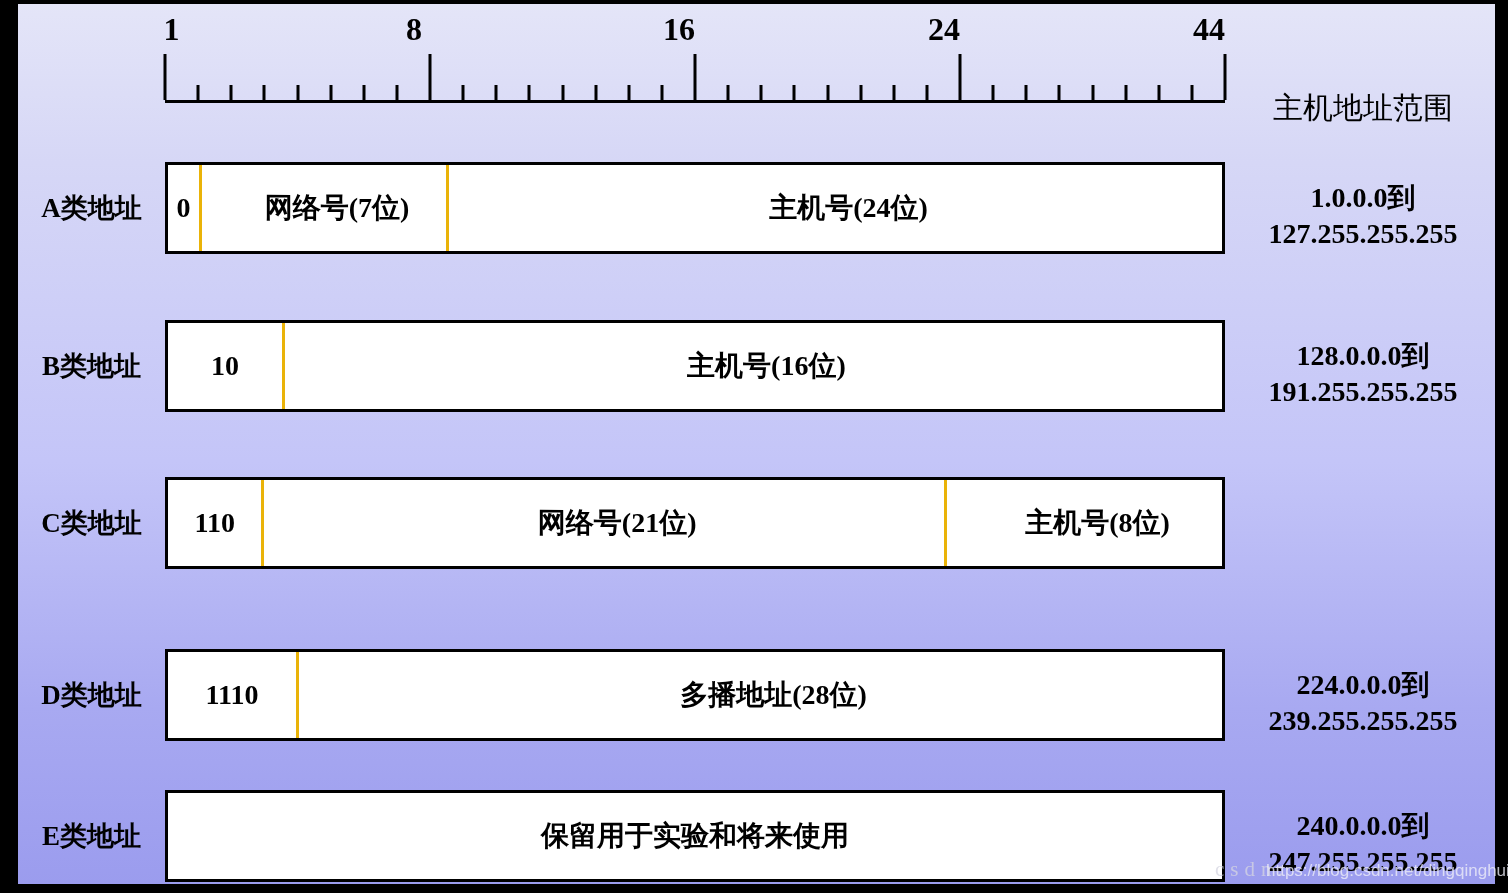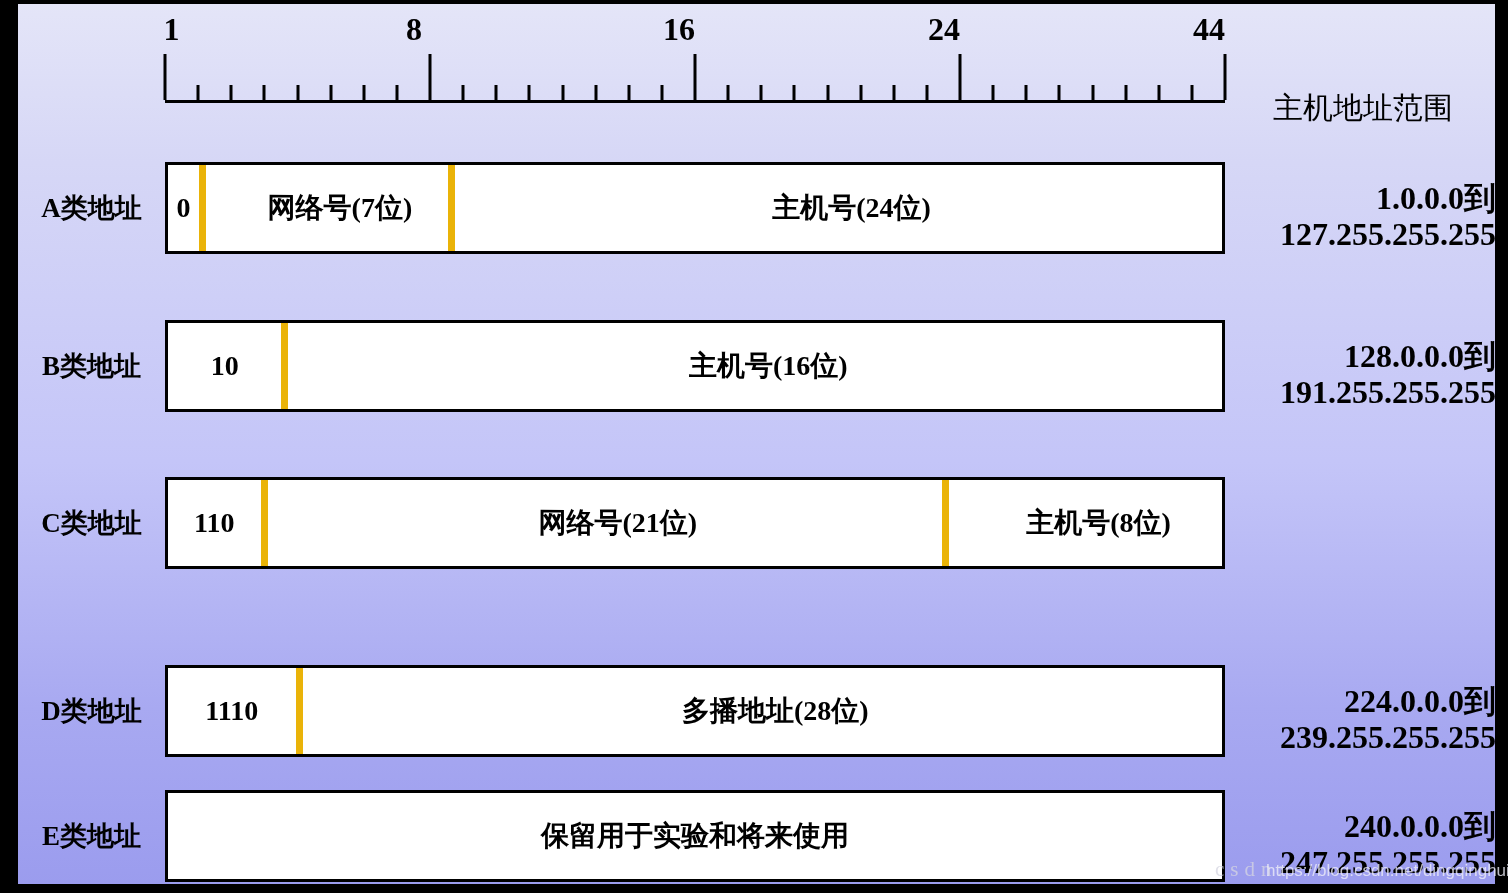--- a/index.html
+++ b/index.html
@@ -44,29 +44,29 @@
   .box {
     position:absolute; left:147px; top:0; width:1060px; height:100%;
     box-sizing:border-box; background:#fff; border:3px solid #000;
     display:flex;
   }
   .cell {
     display:flex; align-items:center; justify-content:center;
     font-size:28px; font-weight:bold; white-space:nowrap;
     box-sizing:border-box;
   }
-  .cell + .cell { border-left:7px solid #eab308;padding-left:26px; }
+  .cell + .cell { border-left:3px solid #eab308;padding-left:26px; }
   .bits-1{flex:1} .bits-2{flex:2} .bits-3{flex:3} .bits-4{flex:4} .bits-5{flex:5}
   .bits-7{flex:7} .bits-8{flex:8} .bits-14{flex:14} .bits-16{flex:16}
   .bits-21{flex:21} .bits-24{flex:24} .bits-27{flex:27} .bits-28{flex:28}
 
   .range {
     position:absolute; left:1212px; width:266px; top:calc(50% + 8px);
     transform:translateY(-50%);
-    text-align:right; font-size:32px; font-weight:bold; line-height:36px;
+    text-align:center; font-size:28px; font-weight:bold; line-height:36px;
     white-space:nowrap;
   }
 
   
   .col-title {
     position:absolute; left:1212px; top:84px; width:266px;
     text-align:center; font-size:30px; white-space:nowrap;
   }
 
   
@@ -157,21 +157,21 @@
 
     <div class="row" style="top:473px">
       <div class="row-label">C类地址</div>
       <div class="box">
         <div class="cell bits-3">110</div>
         <div class="cell bits-21">网络号(21位)</div>
         <div class="cell bits-8">主机号(8位)</div>
       </div>
     </div>
 
-    <div class="row" style="top:661px">
+    <div class="row" style="top:645px">
       <div class="row-label">D类地址</div>
       <div class="box">
         <div class="cell bits-4">1110</div>
         <div class="cell bits-28">多播地址(28位)</div>
       </div>
       <div class="range">
         <div>224.0.0.0到</div>
         <div>239.255.255.255</div>
       </div>
     </div>

